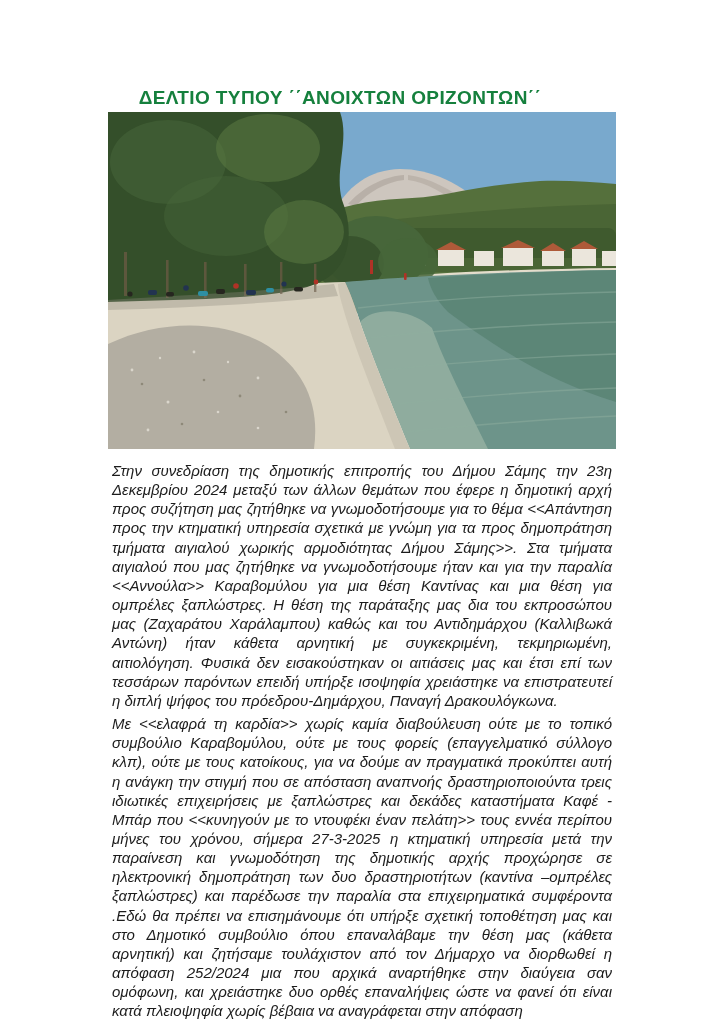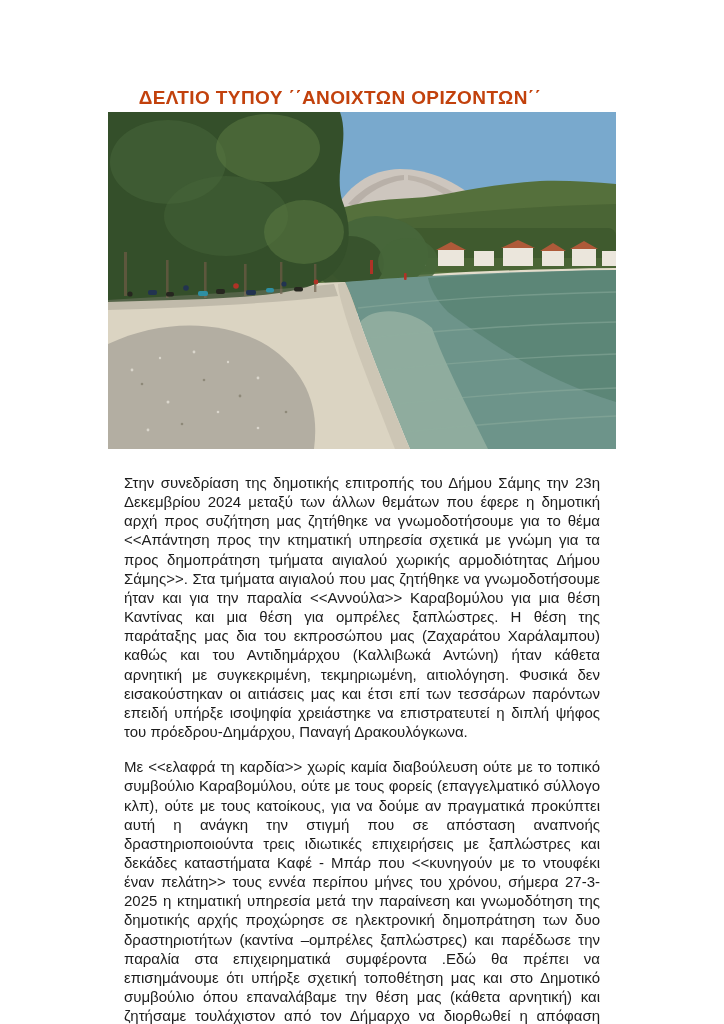--- a/index.html
+++ b/index.html
@@ -4,33 +4,33 @@
 <style>
   html,body{margin:0;padding:0;background:#e8e8e8;}
   .page{
     position:relative;width:724px;height:1024px;margin:0 auto;
     background:#ffffff;overflow:hidden;
     font-family:"Liberation Sans",sans-serif;color:#111;
   }
   .doc-title{
     position:absolute;top:87px;left:0;width:680px;
     text-align:center;font-size:19px;font-weight:bold;
-    letter-spacing:.4px;color:#c2410c;white-space:nowrap;
+    letter-spacing:.4px;color:#15803d;white-space:nowrap;
   }
   .photo-frame{
     position:absolute;left:108px;top:112px;width:508px;height:337px;
     overflow:hidden;
   }
   .photo-frame svg{display:block;width:508px;height:337px;}
   .body-text{
     position:absolute;left:108px;top:457px;width:508px;
     font-size:15px;line-height:19.15px;text-align:justify;
     color:#1c1c1c;
   }
-  .body-text p{margin:16px;padding:0;}
+  .body-text p{margin:4px;padding:0;font-style:italic;}
 </style>
 </head>
 <body>
 
 <div class="page">
 
   <div class="doc-title">ΔΕΛΤΙΟ ΤΥΠΟΥ ΄΄ΑΝΟΙΧΤΩΝ ΟΡΙΖΟΝΤΩΝ΄΄</div>
 
   <div class="photo-frame">
     <svg viewBox="0 0 508 337" xmlns="http://www.w3.org/2000/svg">

